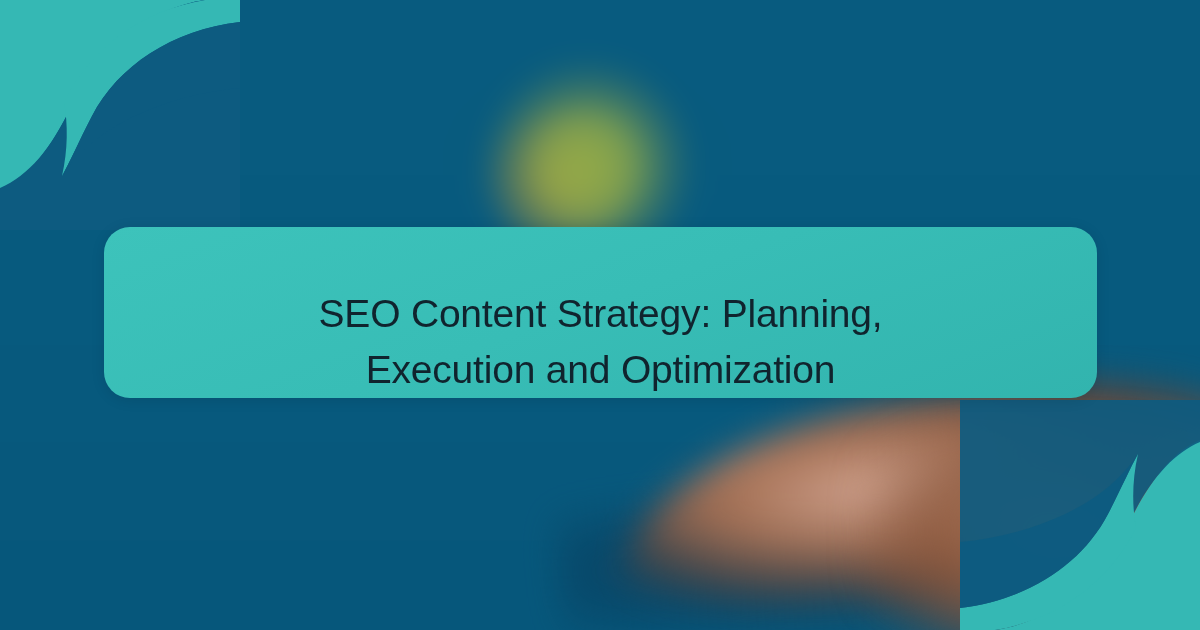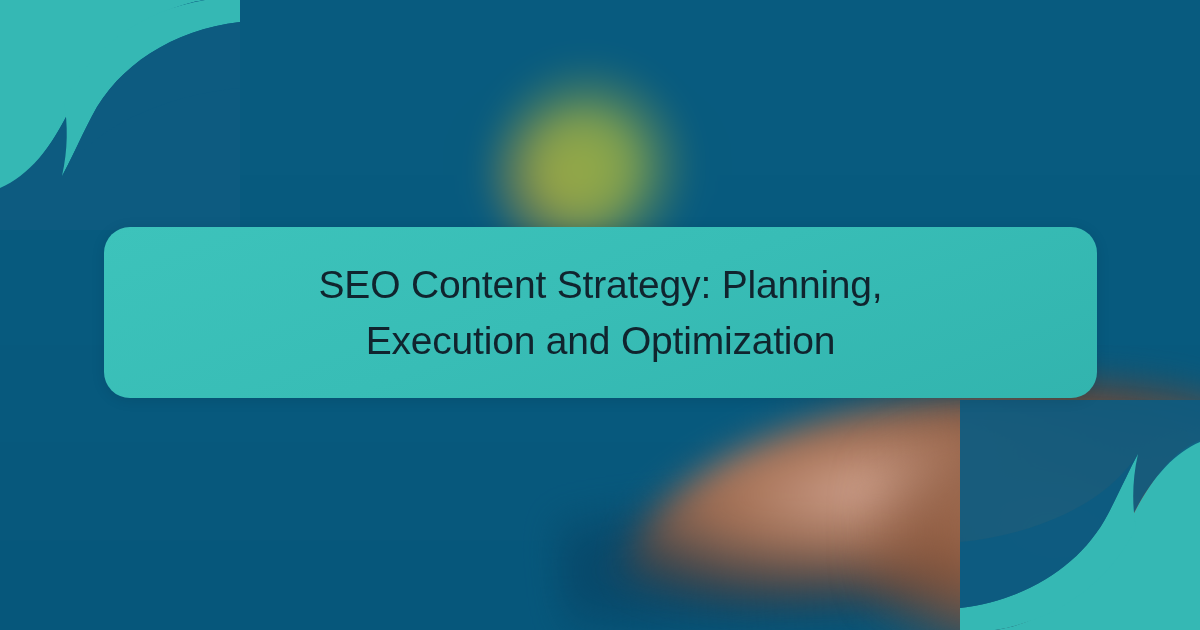--- a/index.html
+++ b/index.html
@@ -98,21 +98,21 @@
   
   .title-card {
     position: absolute;
     left: 104px;
     top: 227px;
     width: 993px;
     height: 171px;
     border-radius: 26px;
     background: linear-gradient(160deg, #3dc3bb 0%, #38bdb6 48%, #32b4ae 100%);
     display: flex;
-    align-items: center;
+    align-items: flex-end;
     justify-content: center;
     box-shadow: 0 2px 14px rgba(0,0,0,0.10);
   }
 
   .title-text {
     margin: 0;
     padding: 0 48px;
     text-align: center;
     color: #10242e;
     font-size: 39px;

